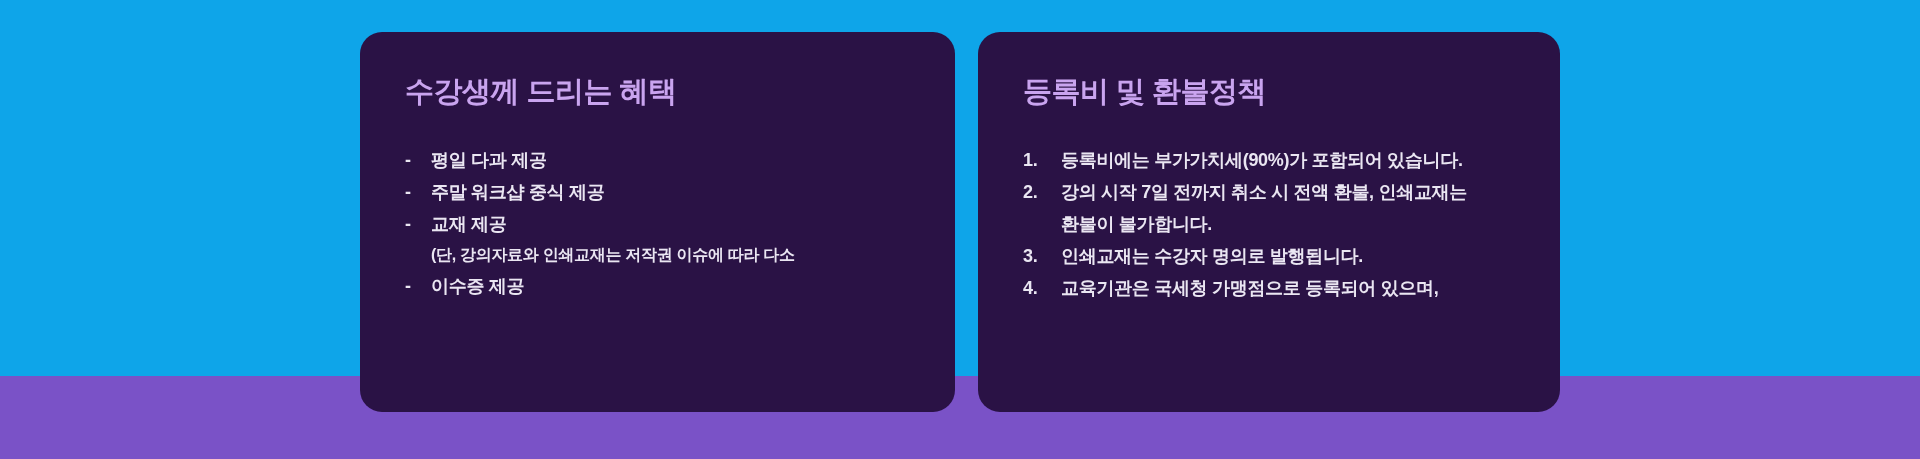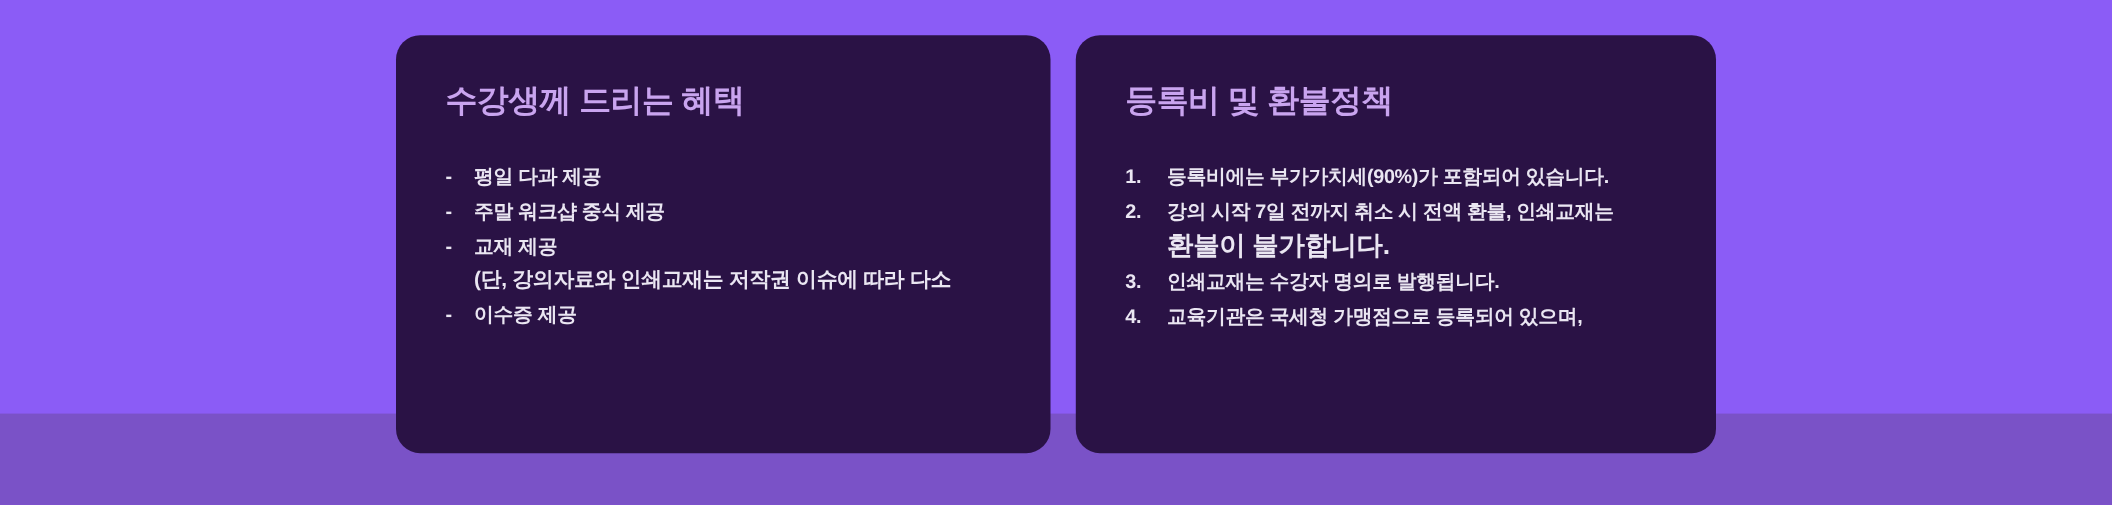--- a/index.html
+++ b/index.html
@@ -12,21 +12,21 @@
     height: 459px;
     overflow: hidden;
     font-family: "Liberation Sans", "DejaVu Sans", sans-serif;
     background: #7a52c7;
   }
 
   .slide {
     position: relative;
     width: 1920px;
     height: 376px;
-    background: #8b5cf6;
+    background: #0ea5e9;
   }
 
   .card {
     position: absolute;
     top: 32px;
     height: 380px;
     background: #2a1245;
     border-radius: 22px;
     box-sizing: border-box;
     overflow: hidden;
@@ -72,31 +72,31 @@
     color: #eae6f2;
     font-weight: bold;
   }
 
   .marker-dash { width: 26px; }
   .marker-num  { width: 38px; }
 
   .row-text { flex: 1 1 auto; }
 
   .subnote {
-    font-size: 19px;
+    font-size: 16px;
     font-weight: bold;
     line-height: 30px;
     color: #eae6f2;
     letter-spacing: -0.3px;
   }
   .subnote-1 { padding-left: 26px; }
   .subnote-2 { padding-left: 40px; }
 
   .cont {
-    font-size: 24px;
+    font-size: 18px;
     font-weight: bold;
     line-height: 32px;
     color: #eae6f2;
     letter-spacing: -0.3px;
     padding-left: 38px;
   }
 </style>
 </head>
 <body>
 

